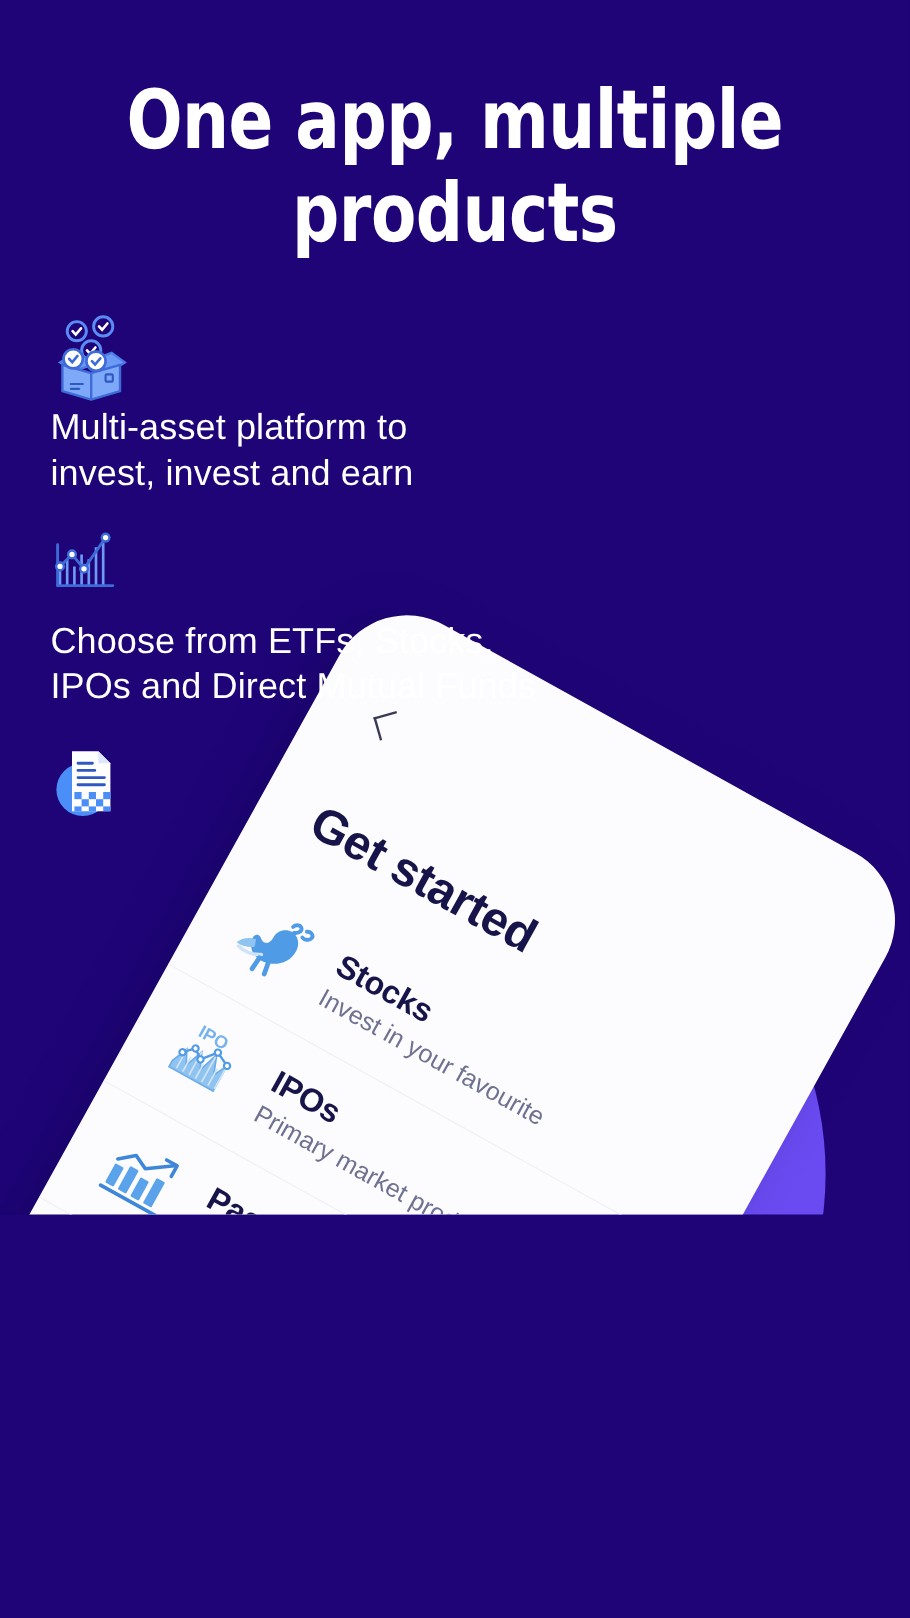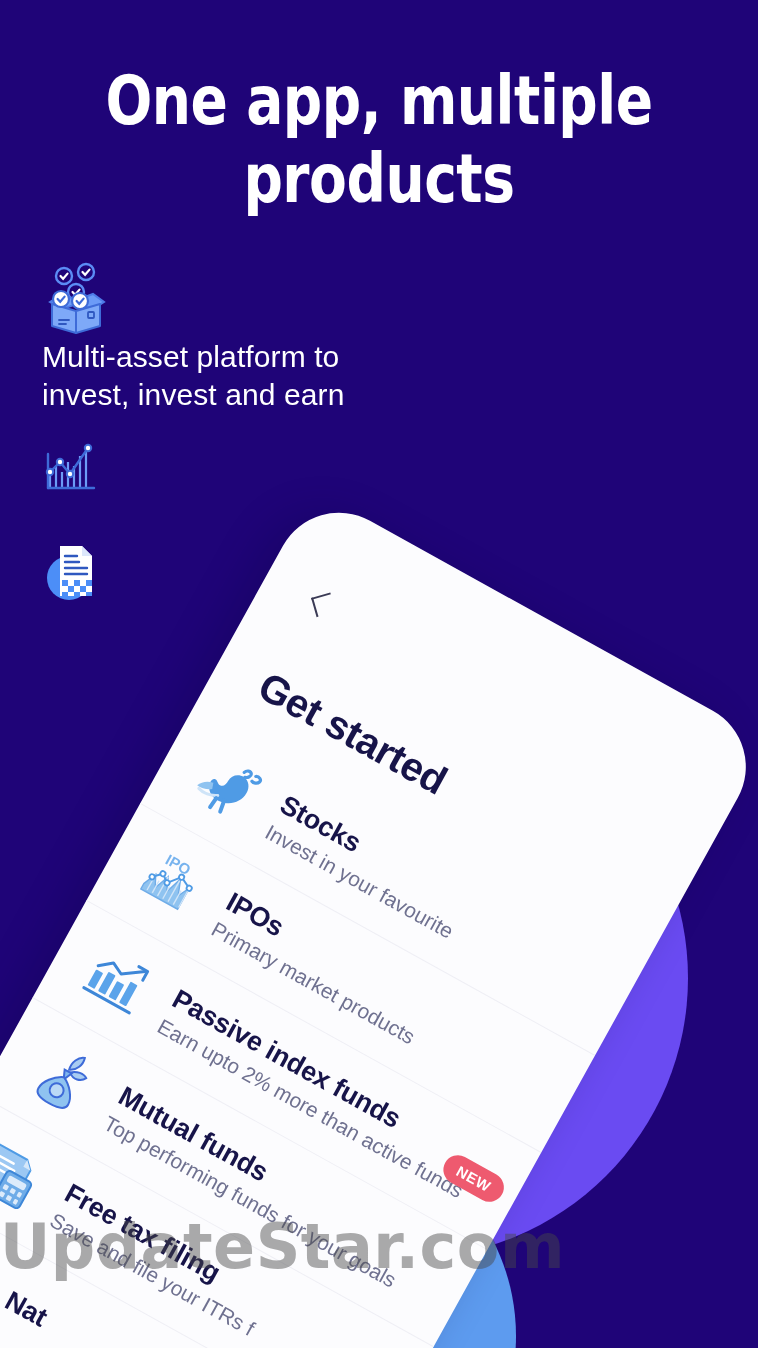--- a/index.html
+++ b/index.html
@@ -6,21 +6,21 @@
   html,body { width:758px; height:1348px; }
   body {
     font-family: "Liberation Sans", sans-serif;
     background:#1F0478;
     overflow:hidden;
     position:relative;
   }
 
   #stage {
     position:absolute; inset:0;
-    width:758px; height:1348px;
+    width:758px; height:1012px;
     overflow:hidden;
     background:#1F0478;
   }
 
   
   .blob-purple {
     position:absolute;
     left:128px; top:698px;
     width:560px; height:560px;
     background:#6A4BF2;
@@ -215,20 +215,22 @@
           <path d="M6 48V14" stroke="#3E6BD8" stroke-width="2.4" stroke-linecap="round"></path>
           <polyline points="8,32 18,22 28,34 46,8" fill="none" stroke="#3E6BD8" stroke-width="2.4" stroke-linejoin="round"></polyline>
           <g fill="#FFFFFF" stroke="#3E6BD8" stroke-width="2">
             <circle cx="8" cy="32" r="3.2"></circle>
             <circle cx="18" cy="22" r="3.2"></circle>
             <circle cx="28" cy="34" r="3.2"></circle>
             <circle cx="46" cy="8" r="3.2"></circle>
           </g>
         </svg>
       </span>
+      <div class="feature-text">Choose from ETFs, Stocks,
+IPOs and Direct Mutual Funds</div>
     </div>
 
     <div class="feature">
       <span class="feature-icon">
         <svg width="66" height="66" viewBox="0 0 66 66">
           <circle cx="27" cy="40" r="22" fill="#4C8EF7"></circle>
           <path d="M18 8h22l10 10v40H18z" fill="#FFFFFF"></path>
           <path d="M40 8v10h10z" fill="#DCE7FB"></path>
           <g stroke="#2F58C0" stroke-width="2.4" stroke-linecap="round">
             <path d="M23 18h12M23 24h14M23 30h22M23 36h22"></path>

